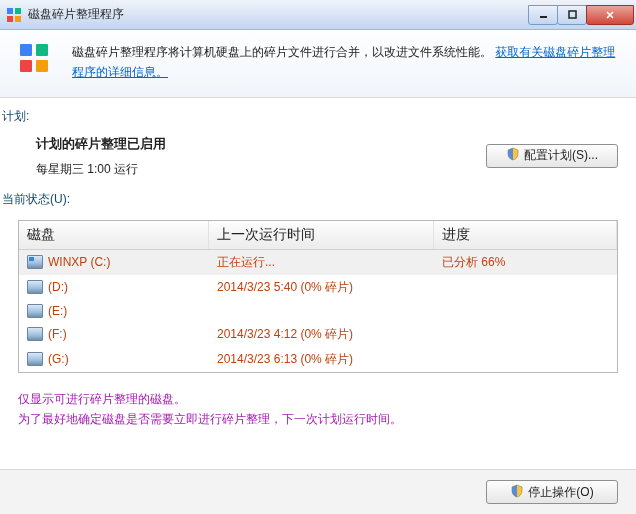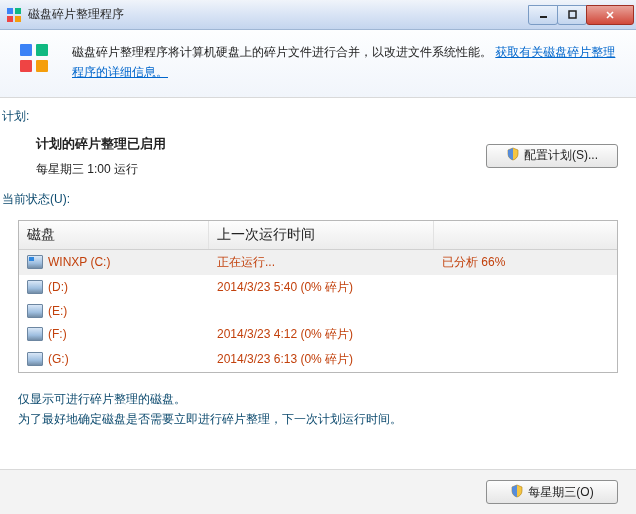--- a/index.html
+++ b/index.html
@@ -89,21 +89,21 @@
       width: 16px; height: 14px; flex-shrink: 0;
       background: linear-gradient(to bottom, #d9e7f7 0%, #9fbfe0 60%, #748ea8 100%);
       border: 1px solid #6c86a1; border-radius: 1px;
       position: relative;
     }
     .drive-icon.win::after {
       content:""; position:absolute; left:1px; top:1px; width:5px; height:4px;
       background:#2e86de;
     }
     
-    .footer-note { font-size: 12px; color: #0c4a6e; padding: 6px 18px 0 18px; line-height: 1.7; }
+    .footer-note { font-size: 12px; color: #a21caf; padding: 6px 18px 0 18px; line-height: 1.7; }
     
     .bottom-bar {
       position: absolute; bottom: 0; left: 0; right: 0;
       border-top: 1px solid #d9d9d9;
       padding: 10px 18px;
       display: flex; justify-content: flex-end;
       background: #f3f3f3;
     }
   </style>
 </head>
@@ -170,20 +170,21 @@
       </span>
       <span>配置计划(S)...</span>
     </button>
   </div>
 
   <div class="section-label">当前状态(U):</div>
   <div class="table-wrap">
     <div class="table-head">
       <div class="col-disk">磁盘</div>
       <div class="col-last">上一次运行时间</div>
+      <div class="col-prog">进度</div>
     </div>
     <div class="table-body" id="table-body">
         <div class="row selected">
           <div class="cell col-disk">
             <span class="drive-icon win"></span>
             <span>WINXP (C:)</span>
           </div>
           <div class="cell col-last">正在运行...</div>
           <div class="cell col-prog">已分析 66%</div>
         </div>
@@ -228,15 +229,15 @@
 </div>
 
 <div class="bottom-bar">
   <button class="btn">
     <span class="shield-icon">
       <svg width="14" height="14" viewBox="0 0 14 14">
           <path d="M7 1 L12 3 V7 C12 10 9.5 12.5 7 13 C4.5 12.5 2 10 2 7 V3 Z" fill="#f5c542" stroke="#b08010" stroke-width="0.6"></path>
           <path d="M7 1 L7 13 C4.5 12.5 2 10 2 7 V3 Z" fill="#3b82f6" opacity="0.85"></path>
         </svg>
     </span>
-    <span>每星期三(O)</span>
+    <span>停止操作(O)</span>
   </button>
 </div>
 
 </body></html>

